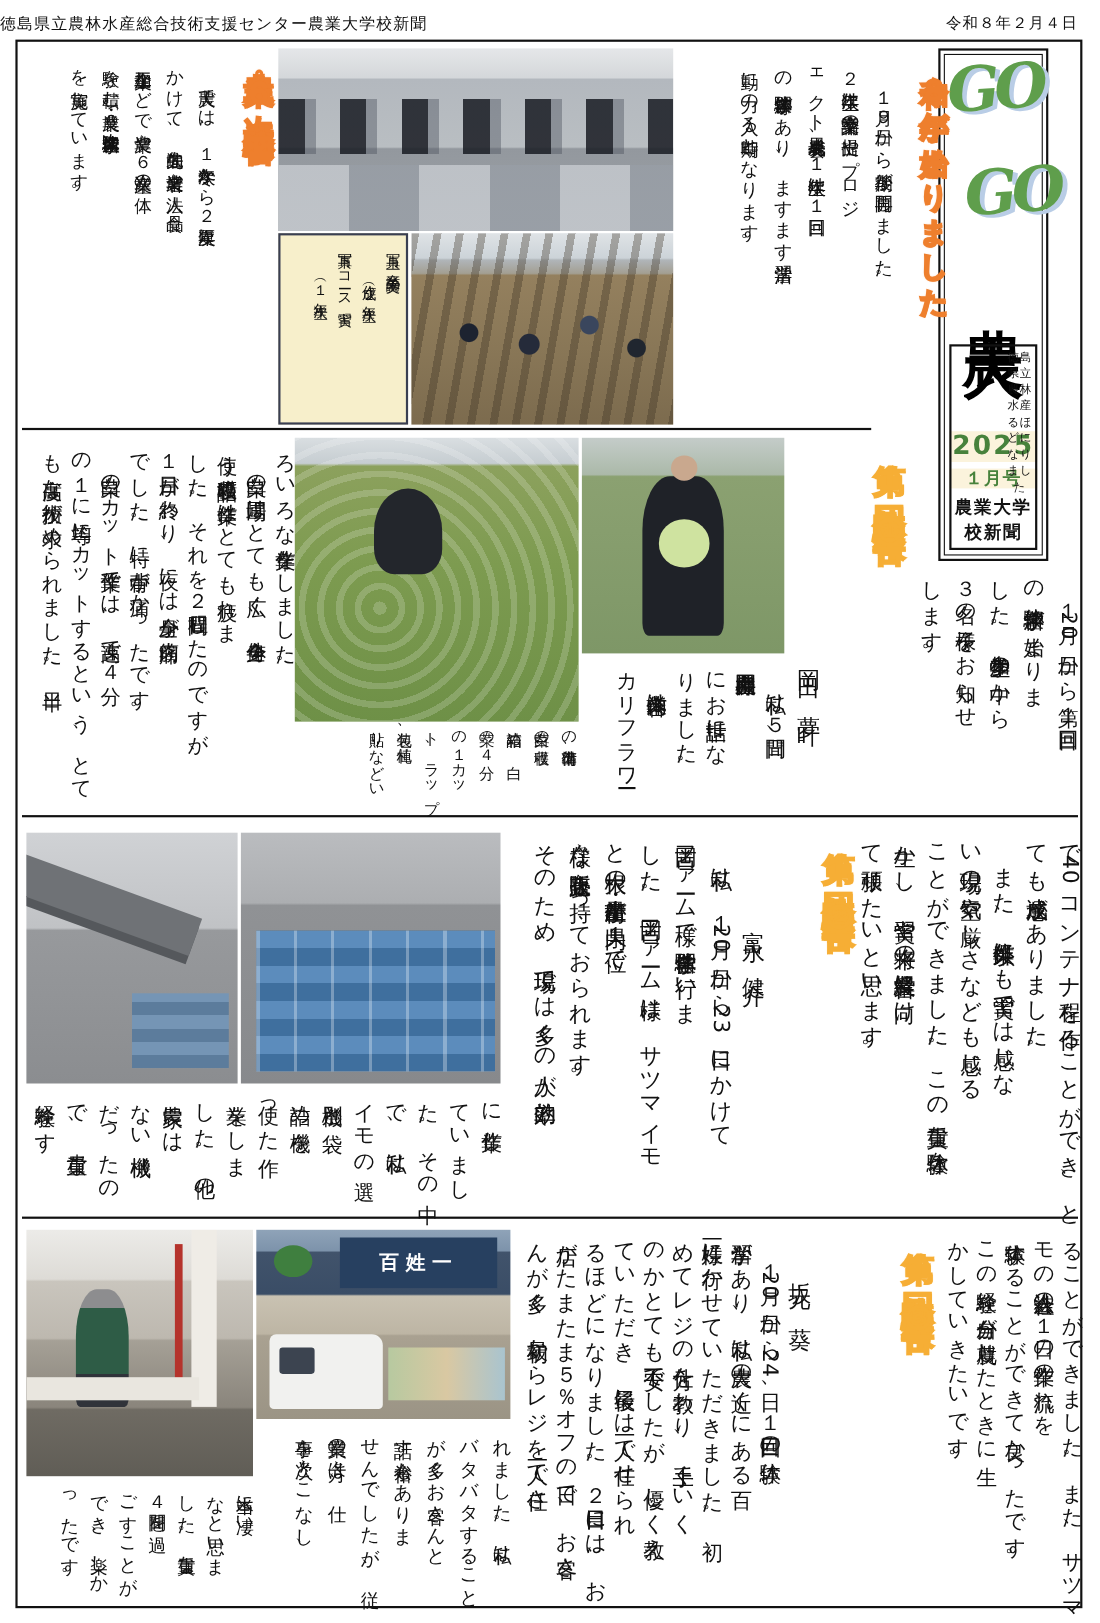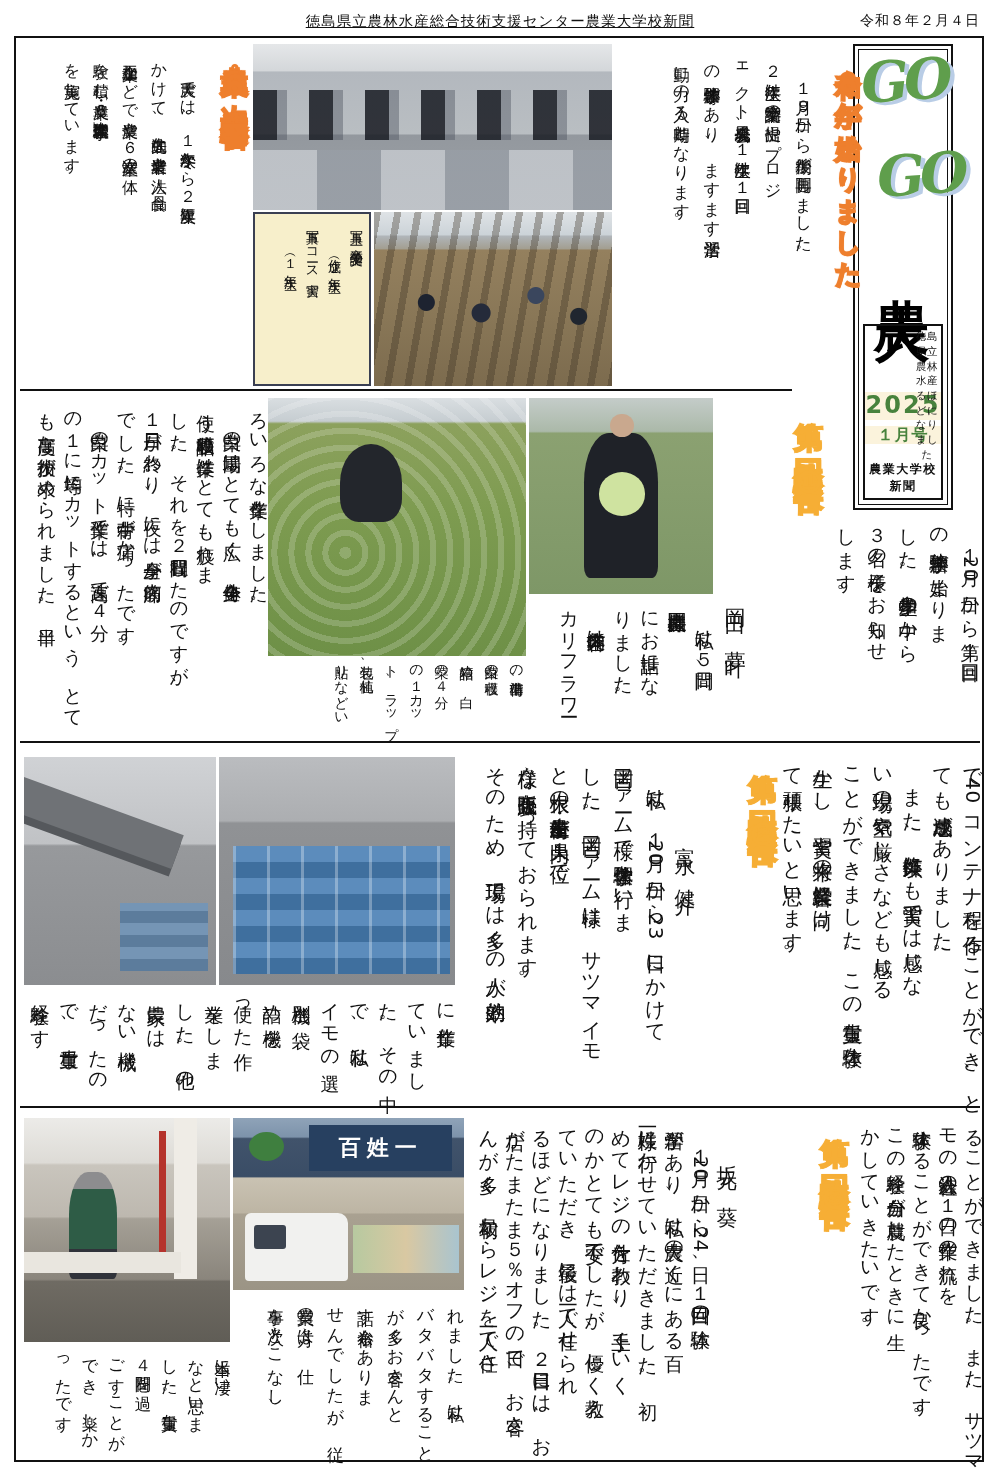--- a/index.html
+++ b/index.html
@@ -1,18 +1,18 @@
 <!DOCTYPE html>
 <html><head>
 <meta charset="utf-8">
 <style>
   html,body{margin:0;padding:0;background:#fff;}
   .page{position:relative;width:1000px;height:1475px;background:#fff;overflow:hidden;
         font-family:"DejaVu Sans",sans-serif;color:#111;}
-  .hdr-title{position:absolute;left:0;right:0;top:12px;text-align:center;font-size:14.5px;letter-spacing:1px;text-decoration:underline;}
+  .hdr-title{position:absolute;left:0;right:0;top:12px;font-size:14.5px;letter-spacing:1px;}
   .hdr-date{position:absolute;right:20px;top:12px;font-size:14px;letter-spacing:1px;}
   .frame{position:absolute;left:14px;top:36px;width:966px;height:1422px;border:2.5px solid #111;}
   .divider{position:absolute;height:2px;background:#111;}
   .d1{left:20px;top:389px;width:772px;}
   .d2{left:20px;top:741px;width:960px;}
   .d3{left:20px;top:1106px;width:960px;}
 
   
   .vt{writing-mode:vertical-rl;text-orientation:mixed;}
   .vcols{position:absolute;display:flex;flex-direction:row-reverse;justify-content:flex-start;}
@@ -63,21 +63,21 @@
   .mh-name{position:absolute;top:204px;left:50%;transform:translateX(-50%);
            font-family:"DejaVu Serif",serif;font-weight:900;font-size:56px;letter-spacing:8px;
            writing-mode:vertical-rl;text-orientation:upright;line-height:1;color:#000;}
   .mh-year,.mh-issue{position:absolute;left:4px;right:4px;text-align:center;font-weight:800;
                      color:#47823c;background:#fbf3dc;line-height:1.15;}
   .mh-year{top:342px;font-size:24px;letter-spacing:2px;}
   .mh-issue{top:376px;font-size:16px;letter-spacing:1px;}
   .mh-org{position:absolute;left:4px;right:4px;bottom:4px;border:2px solid #111;text-align:center;
           padding:3px 0;line-height:1.4;}
   .mh-org .o{font-size:10.5px;letter-spacing:.5px;margin-left:48px;}
-  .mh-org .o3{font-size:12px;font-weight:bold;letter-spacing:1.5px;}
+  .mh-org .o3{font-size:16px;font-weight:bold;letter-spacing:1.5px;}
 
   
   .ph{position:absolute;overflow:hidden;}
   .ph-classroom{left:253px;top:44px;width:359px;height:166px;
     background:linear-gradient(180deg,#e5e7e9 0%,#d4d7da 16%,#b3b8be 17%,#b9bec2 54%,#93989e 55%,#9da2a7 100%);}
   .ph-classroom .row{position:absolute;left:0;right:0;top:28%;height:30%;
     background:repeating-linear-gradient(90deg,rgba(24,27,34,.85) 0 24px,rgba(70,76,88,.4) 24px 34px,transparent 34px 56px);filter:blur(.5px);}
   .ph-classroom .desks{position:absolute;left:0;right:0;bottom:0;height:36%;
     background:repeating-linear-gradient(90deg,#c7cbd0 0 64px,#989ea6 64px 128px);opacity:.8;}
   .ph-field{left:374px;top:212px;width:238px;height:174px;
@@ -113,21 +113,21 @@
     background:linear-gradient(180deg,#ecebe8 0%,#dddbd6 20%,#c9c5bd 21%,#bdb8af 44%,#a5a096 45%,#8a857c 72%,#6f6b63 73%,#605d56 100%);}
   .ph-register .pillar{position:absolute;right:16%;top:0;width:11%;height:72%;background:#efece6;}
   .ph-register .redstripe{position:absolute;right:31%;top:6%;width:3.5%;height:58%;background:#b5332c;}
   .ph-register .person{position:absolute;left:22%;top:24%;width:23%;height:48%;
     background:linear-gradient(180deg,#8d8d8f 0 16%,#2e5c46 16% 72%,#30333a 72% 100%);border-radius:40% 40% 8% 8%;}
   .ph-register .counter{position:absolute;left:0;right:24%;top:60%;height:9%;background:#e9e6df;}
   .ph-storefront{left:233px;top:1118px;width:231px;height:172px;
     background:linear-gradient(180deg,#8fa3b8 0%,#7d93ab 11%,#41536b 12%,#3a4d66 34%,#c9c2b2 35%,#bdb5a4 55%,#a9a191 56%,#9b9485 100%);}
   .ph-storefront .sign{position:absolute;left:33%;top:4%;width:62%;height:27%;background:#274060;
     display:flex;align-items:center;justify-content:center;}
-  .ph-storefront .sign span{color:#fff;font-weight:bold;font-size:22px;letter-spacing:6px;}
+  .ph-storefront .sign span{color:#fff;font-weight:bold;font-size:18px;letter-spacing:6px;}
   .ph-storefront .logo-oval{position:absolute;left:7%;top:8%;width:15%;height:17%;background:#3f7f3f;border-radius:50%;}
   .ph-storefront .mural{position:absolute;left:52%;right:2%;bottom:10%;height:28%;
     background:linear-gradient(90deg,#b7c9a0,#d9c8a2,#a9c4cf);}
   .ph-storefront .truck{position:absolute;left:5%;bottom:5%;width:45%;height:40%;background:#f1f1ef;border-radius:6px 10px 4px 4px;}
   .ph-storefront .cab{position:absolute;left:9%;bottom:24%;width:14%;height:14%;background:#3c4450;border-radius:3px;}
 </style>
 </head>
 <body>
 
 <div class="page">

